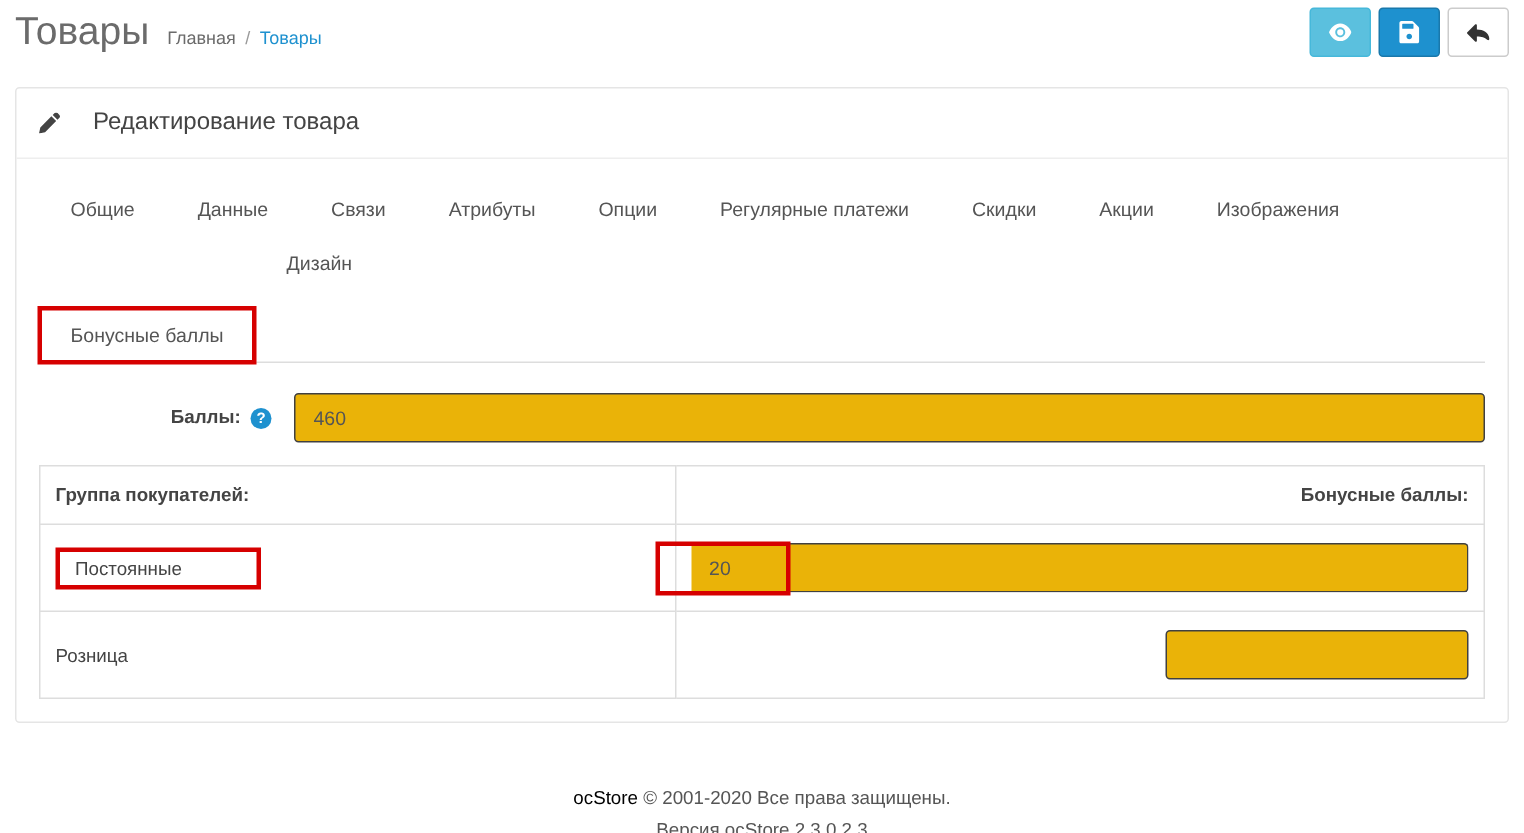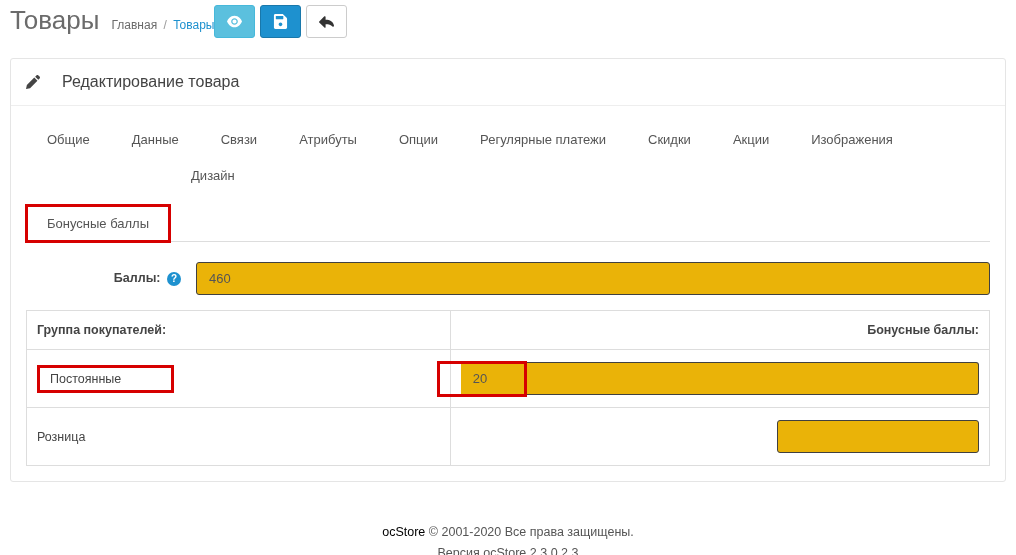--- a/index.html
+++ b/index.html
@@ -1,18 +1,18 @@
 <!DOCTYPE html>
 <html><head>
   <meta charset="utf-8">
   <style>
     * { box-sizing: border-box; margin: 0; padding: 0; }
     body { font-family: "Helvetica Neue", Helvetica, Arial, sans-serif; font-size: 13px; color: #333; background: #fff; }
     
-    .page-header { display: flex; align-items: flex-start; padding: 5px 10px 20px 10px; }
+    .page-header { display: flex; justify-content: space-between; align-items: flex-start; padding: 5px 10px 20px 10px; }
     .page-title-wrap { display: flex; align-items: baseline; gap: 12px; }
     .page-title { font-size: 26px; font-weight: 400; color: #6b6b6b; }
     .breadcrumb { font-size: 12px; color: #999; }
     .breadcrumb a { color: #1e91cf; text-decoration: none; }
     .breadcrumb .sep { color: #999; margin: 0 3px; }
     
     .header-buttons { display: flex; gap: 5px; }
     .btn { display: inline-flex; align-items: center; justify-content: center; padding: 8px 12px; border: 1px solid transparent; border-radius: 3px; cursor: pointer; font-size: 14px; }
     .btn-info { background: #5bc0de; border-color: #46b8da; color: #fff; }
     .btn-primary { background: #1e91cf; border-color: #1978ab; color: #fff; }

